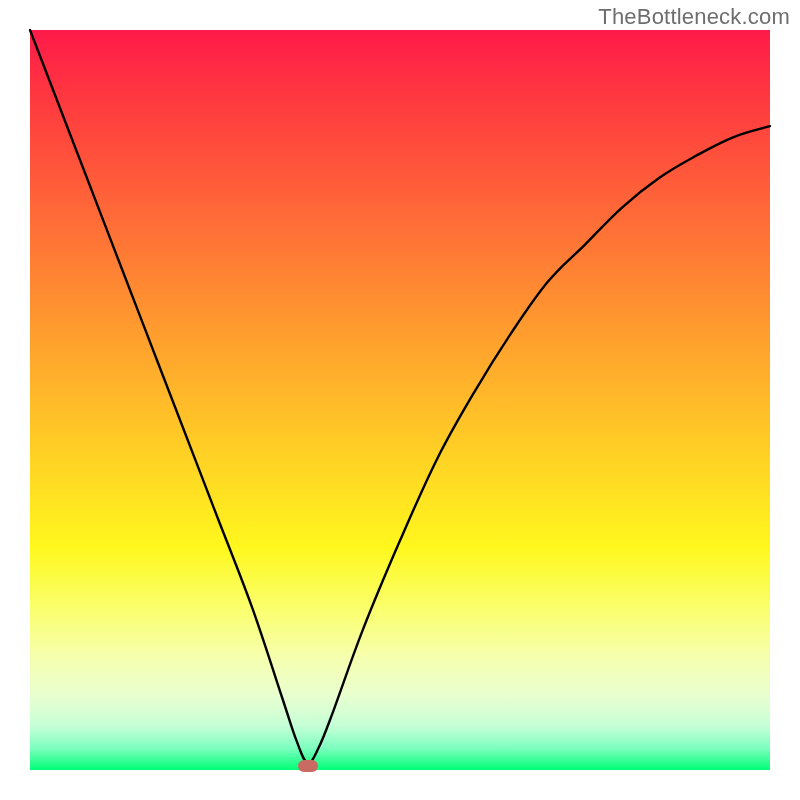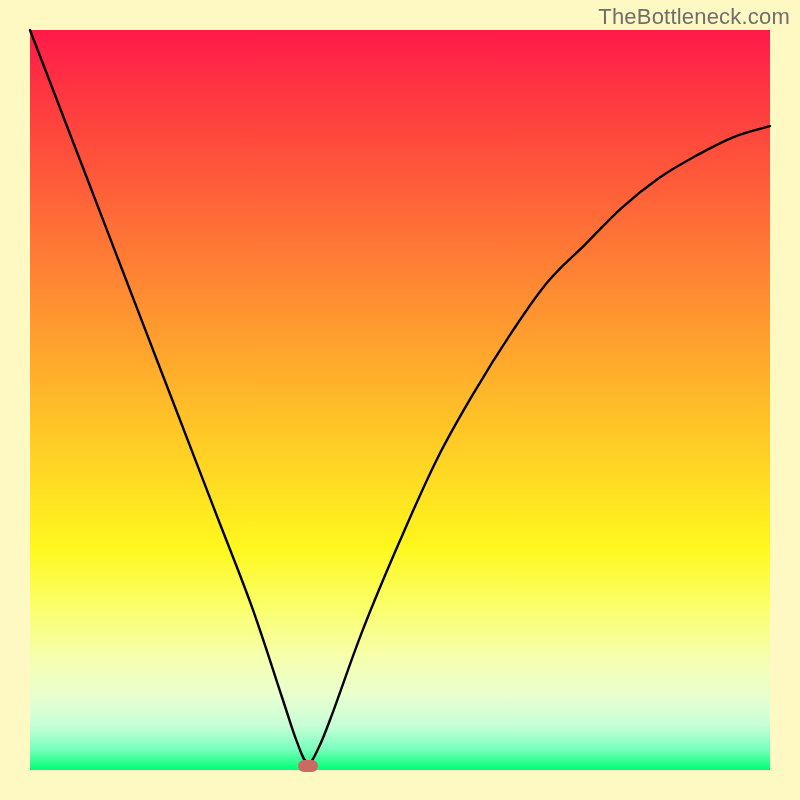--- a/index.html
+++ b/index.html
@@ -1,20 +1,20 @@
 <!DOCTYPE html>
 <html><head>
 <meta charset="utf-8">
 <style>
   * { margin: 0; padding: 0; box-sizing: border-box; }
   html, body { width: 800px; height: 800px; overflow: hidden; background: #000; }
   .frame {
     width: 800px;
     height: 800px;
-    background: #fef9c3;
+    background: #ffffff;
     position: relative;
   }
   .plot {
     position: absolute;
     left: 30px;
     top: 30px;
     width: 740px;
     height: 740px;
     background: linear-gradient(to bottom,
       #ff1a49 0%,

